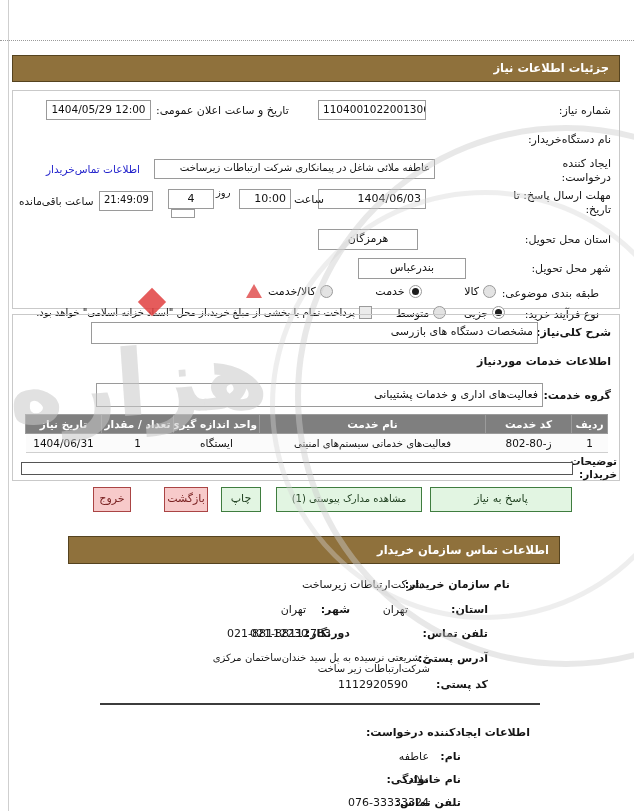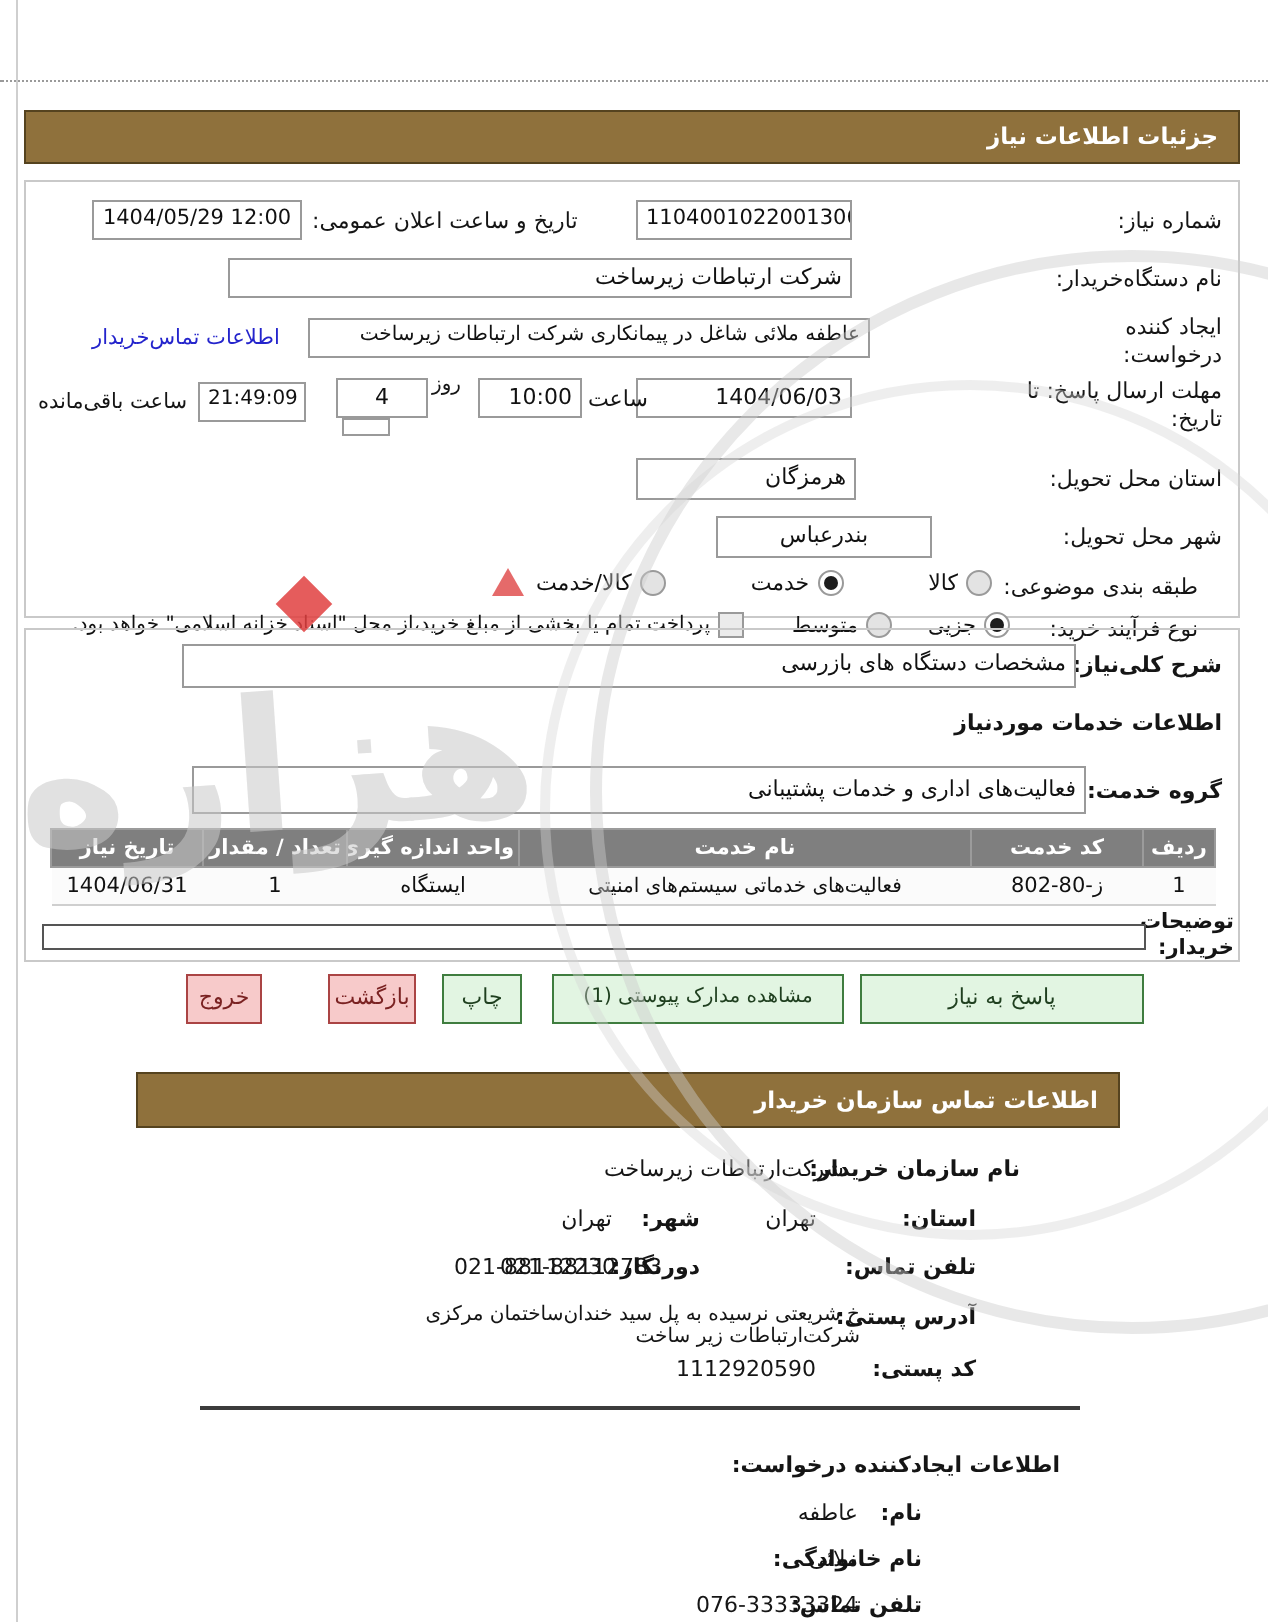--- a/index.html
+++ b/index.html
@@ -58,38 +58,37 @@
 
   <div class="panel" style="left:12px;top:90px;width:608px;height:219px;">
 
     <span class="lbl" style="right:8px;top:13px;">شماره نیاز:</span>
     <div class="box ltr" style="left:305px;top:9px;width:108px;height:20px;text-align:right;font-size:10.5px;">1104001022001306</div>
 
     <span class="lbl" style="left:143px;top:13px;">تاریخ و ساعت اعلان عمومی:</span>
     <div class="box ltr" style="left:33px;top:9px;width:105px;height:20px;text-align:center;font-size:10.5px;">1404/05/29 12:00</div>
 
     <span class="lbl" style="right:8px;top:42px;">نام دستگاه‌خریدار:</span>
-    <div class="box" style="left:101px;top:38px;width:312px;height:20px;text-align:right;">شرکت ارتباطات زیرساخت</div>
 
     <span class="lbl" style="right:8px;top:66px;width:80px;white-space:normal;line-height:14px;">ایجاد کننده درخواست:</span>
     <div class="box" style="left:141px;top:68px;width:281px;height:20px;text-align:right;font-size:10px;">عاطفه ملائی شاغل در پیمانکاری شرکت ارتباطات زیرساخت</div>
     <span class="lbl link" style="left:33px;top:72px;font-size:10.5px;">اطلاعات تماس‌خریدار</span>
 
     <span class="lbl" style="right:8px;top:98px;width:108px;white-space:normal;line-height:14px;">مهلت ارسال پاسخ: تا تاریخ:</span>
     <div class="box ltr" style="left:305px;top:98px;width:108px;height:20px;text-align:right;">1404/06/03</div>
     <span class="lbl" style="left:281px;top:102px;">ساعت</span>
     <div class="box ltr" style="left:226px;top:98px;width:52px;height:20px;text-align:right;">10:00</div>
     <span class="lbl" style="left:203px;top:96px;font-size:10px;">روز</span>
     <div class="box ltr" style="left:155px;top:98px;width:46px;height:20px;text-align:center;">4</div>
     <div class="abs" style="left:158px;top:118px;width:24px;height:9px;border:1px solid #9a9a9a;background:#fff;"></div>
     <div class="box ltr" style="left:86px;top:100px;width:54px;height:20px;text-align:center;font-size:10px;">21:49:09</div>
     <span class="lbl" style="left:6px;top:104px;font-size:10.5px;">ساعت باقی‌مانده</span>
 
     <span class="lbl" style="right:8px;top:142px;">استان محل تحویل:</span>
-    <div class="box" style="left:305px;top:138px;width:110px;height:21px;text-align:right;">هرمزگان</div>
+    <div class="box" style="left:305px;top:138px;width:100px;height:21px;text-align:center;">هرمزگان</div>
 
     <span class="lbl" style="right:8px;top:171px;">شهر محل تحویل:</span>
     <div class="box" style="left:305px;top:167px;width:108px;height:21px;text-align:center;margin-left:40px;">بندرعباس</div>
 
     <span class="lbl" style="right:20px;top:196px;">طبقه بندی موضوعی:</span>
     <div class="optrow" style="left:255px;top:194px;width:228px;justify-content:space-between;">
       <span class="opt">
         <span class="radio"></span>
         <span>کالا</span>
       </span>

